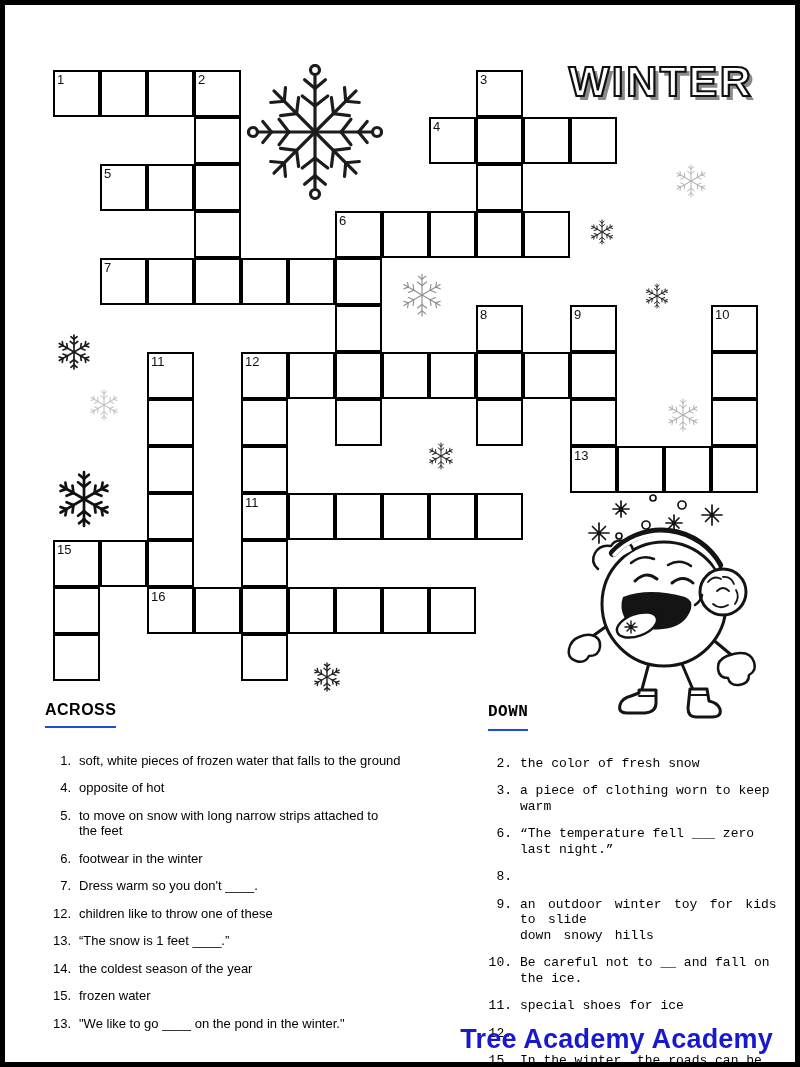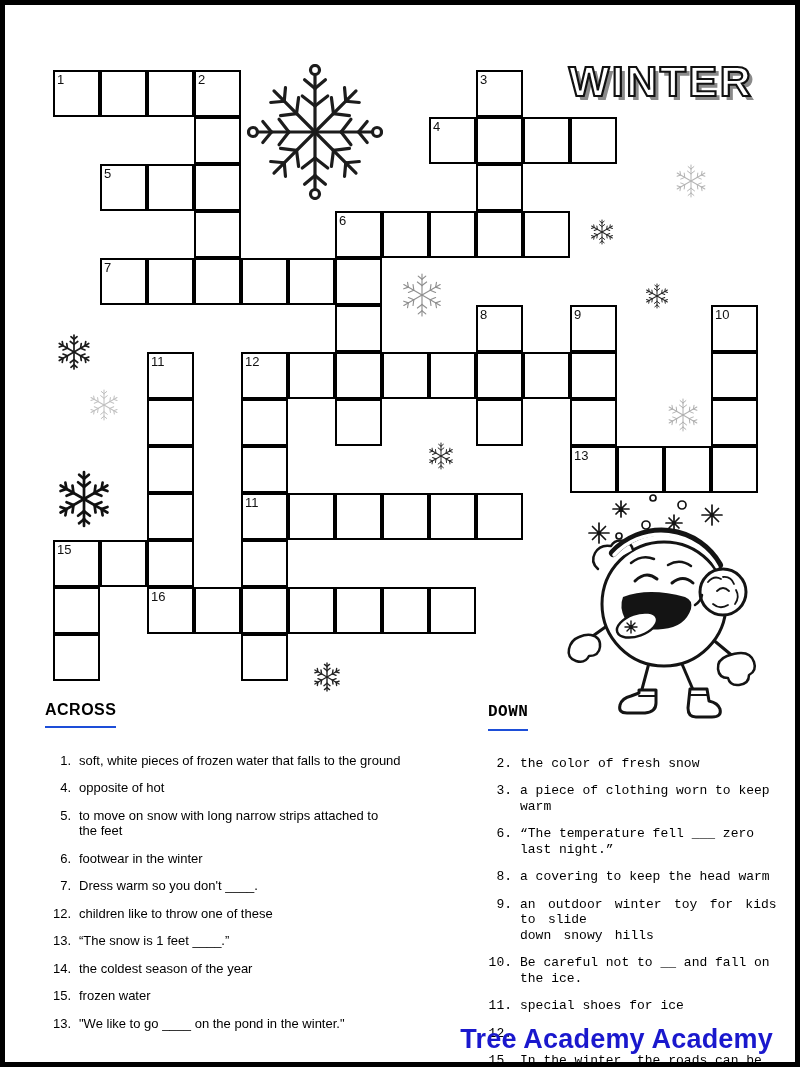--- a/index.html
+++ b/index.html
@@ -774,21 +774,20 @@
         <div class="clue">
           <span class="num">3.</span>
           <span class="txt">a piece of clothing worn to keep warm</span>
         </div>
         <div class="clue">
           <span class="num">6.</span>
           <span class="txt">“The temperature fell ___ zero last night.”</span>
         </div>
         <div class="clue">
           <span class="num">8.</span>
-          <span class="txt">a covering to keep the head warm</span>
         </div>
         <div class="clue wide">
           <span class="num">9.</span>
           <span class="txt">an outdoor winter toy for kids to slide<br>down snowy hills</span>
         </div>
         <div class="clue">
           <span class="num">10.</span>
           <span class="txt">Be careful not to __ and fall on the ice.</span>
         </div>
         <div class="clue">

